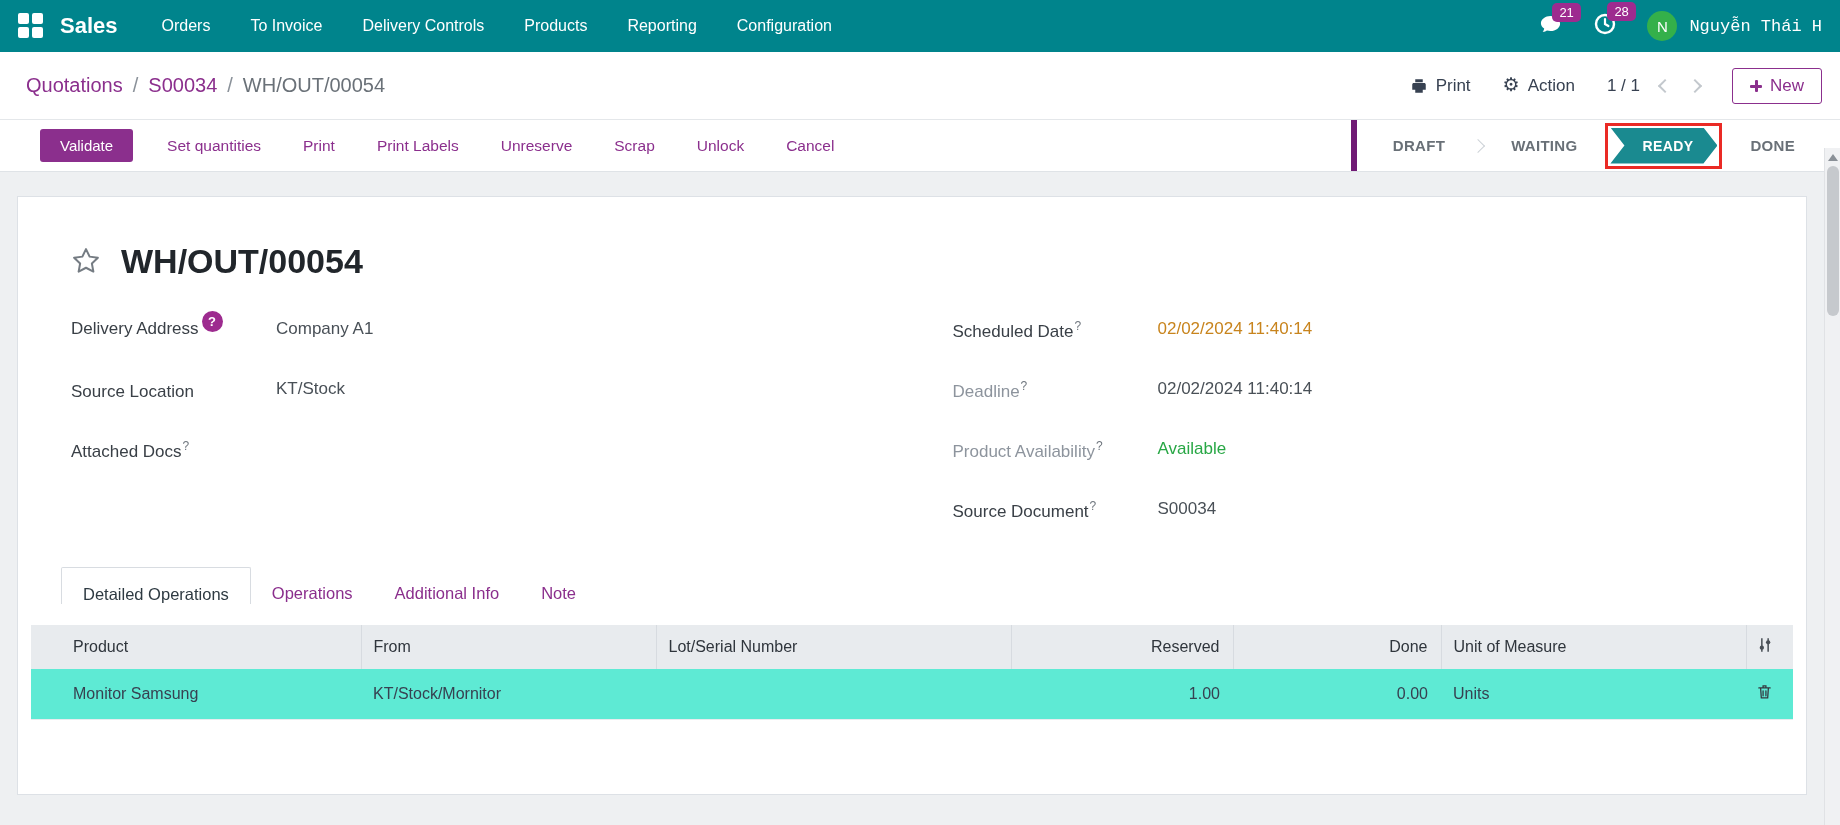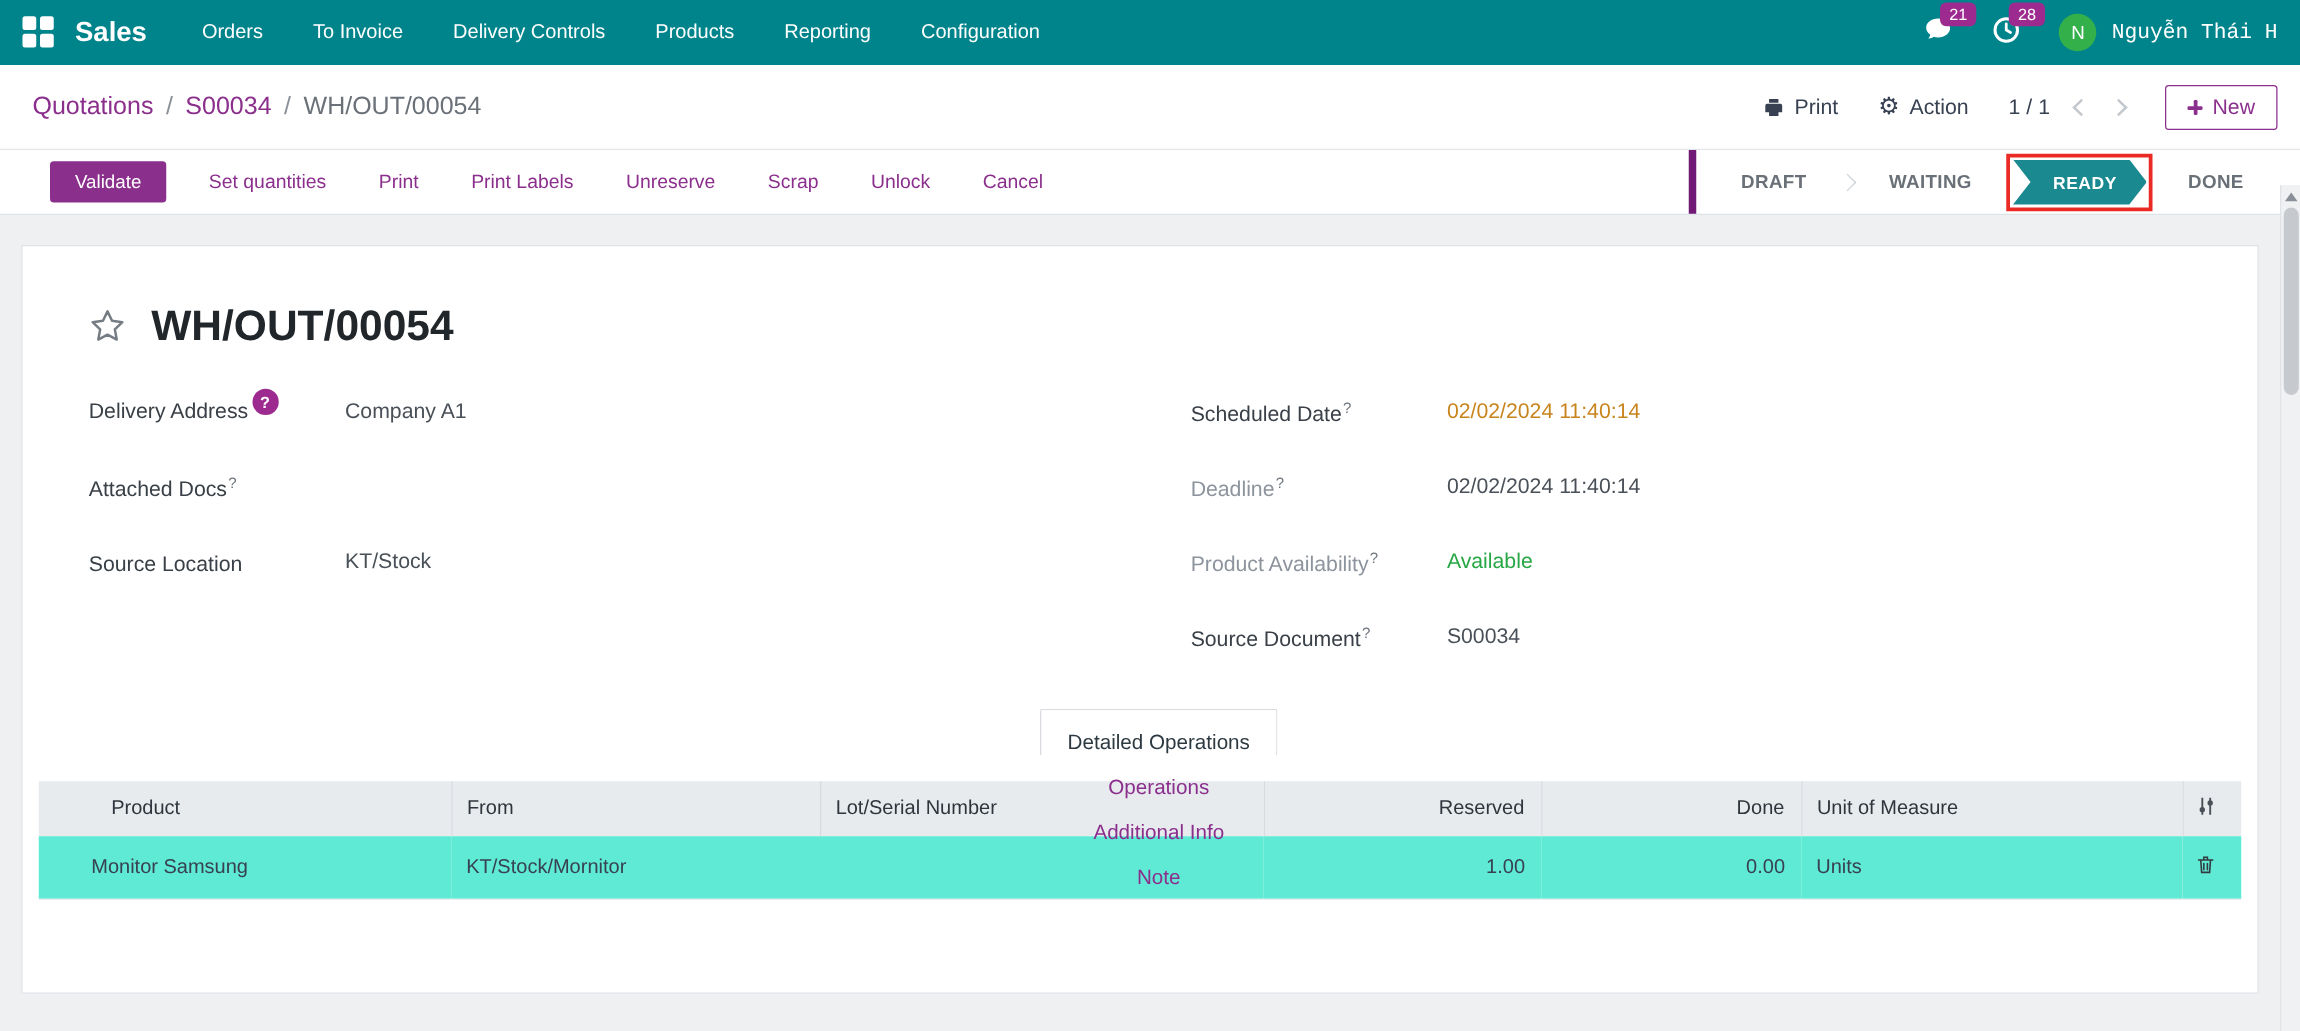--- a/index.html
+++ b/index.html
@@ -106,32 +106,32 @@
     width:21px; height:21px; border-radius:50%; background:#9D2B8F; color:#fff;
     font-size:13px; font-weight:700; display:inline-flex; align-items:center; justify-content:center;
     margin-left:3px; transform:translateY(-8px); vertical-align:middle;
   }
   .f-value { color:#495057; cursor:text; }
   .v-orange { color:#C8841D; }
   .v-green  { color:#28A745; }
 
   
   .notebook { margin:8px 13px 0; }
-  .tabs { display:flex; align-items:center; padding-left:30px; height:58px;flex-direction:column; }
+  .tabs { display:flex; align-items:flex-start; padding-left:30px; height:58px; }
   .tab { font-size:16.5px; padding:17px 21px 0; color:#8B2F8D; cursor:pointer; }
   .tab.active {
     color:#2e3a42; background:#fff;
     border:1px solid #d8dce1; border-bottom:none; border-radius:2px 2px 0 0;
   }
   table.ops { width:100%; border-collapse:collapse; table-layout:fixed; font-size:16px; }
   table.ops thead th {
     background:#e8ebee; height:44px; font-weight:500; color:#2f353c;
     text-align:left; padding-left:12px; border-left:1px solid #d7dbe0; cursor:pointer;
   }
-  table.ops thead th:first-child { border-left:none; padding-left:58px; }
+  table.ops thead th:first-child { border-left:none; padding-left:42px; }
   table.ops th.num, table.ops td.num { text-align:right; padding-right:13px; }
   table.ops tbody td { height:50px; border-bottom:1px solid #e9ecef; color:#374151; padding-left:12px; background:#5eead4; cursor:text; }
   table.ops tbody td:first-child { padding-left:42px; }
   table.ops td.icon-cell, table.ops th.icon-cell { text-align:center; padding:0 10px 0 0; cursor:pointer; }
   tr.addline td { height:47px; background:#fbfbfc; cursor:pointer; }
   tr.addline a { color:#8B2F8D; text-decoration:none; }
 
   
   .scrollbar {
     position:absolute; top:148px; right:0; bottom:0; width:16px;
@@ -242,26 +242,26 @@
       <h1>WH/OUT/00054</h1>
     </div>
 
     <div class="fields">
       <div class="fcol left">
         <div class="frow">
           <span class="f-label"><span>Delivery Address</span><span class="help-badge">?</span></span>
           <span class="f-value">Company A1</span>
         </div>
         <div class="frow">
+          <span class="f-label"><span>Source Location</span><sup class="help"></sup></span>
+          <span class="f-value">KT/Stock</span>
+        </div>
+        <div class="frow">
           <span class="f-label"><span>Attached Docs</span><sup class="help">?</sup></span>
           <span class="f-value"></span>
-        </div>
-        <div class="frow">
-          <span class="f-label"><span>Source Location</span><sup class="help"></sup></span>
-          <span class="f-value">KT/Stock</span>
         </div>
       </div>
       <div class="fcol right">
         <div class="frow">
           <span class="f-label"><span>Scheduled Date</span><sup class="help">?</sup></span>
           <span class="f-value v-orange">02/02/2024 11:40:14</span>
         </div>
         <div class="frow">
           <span class="f-label muted"><span>Deadline</span><sup class="help">?</sup></span>
           <span class="f-value">02/02/2024 11:40:14</span>

